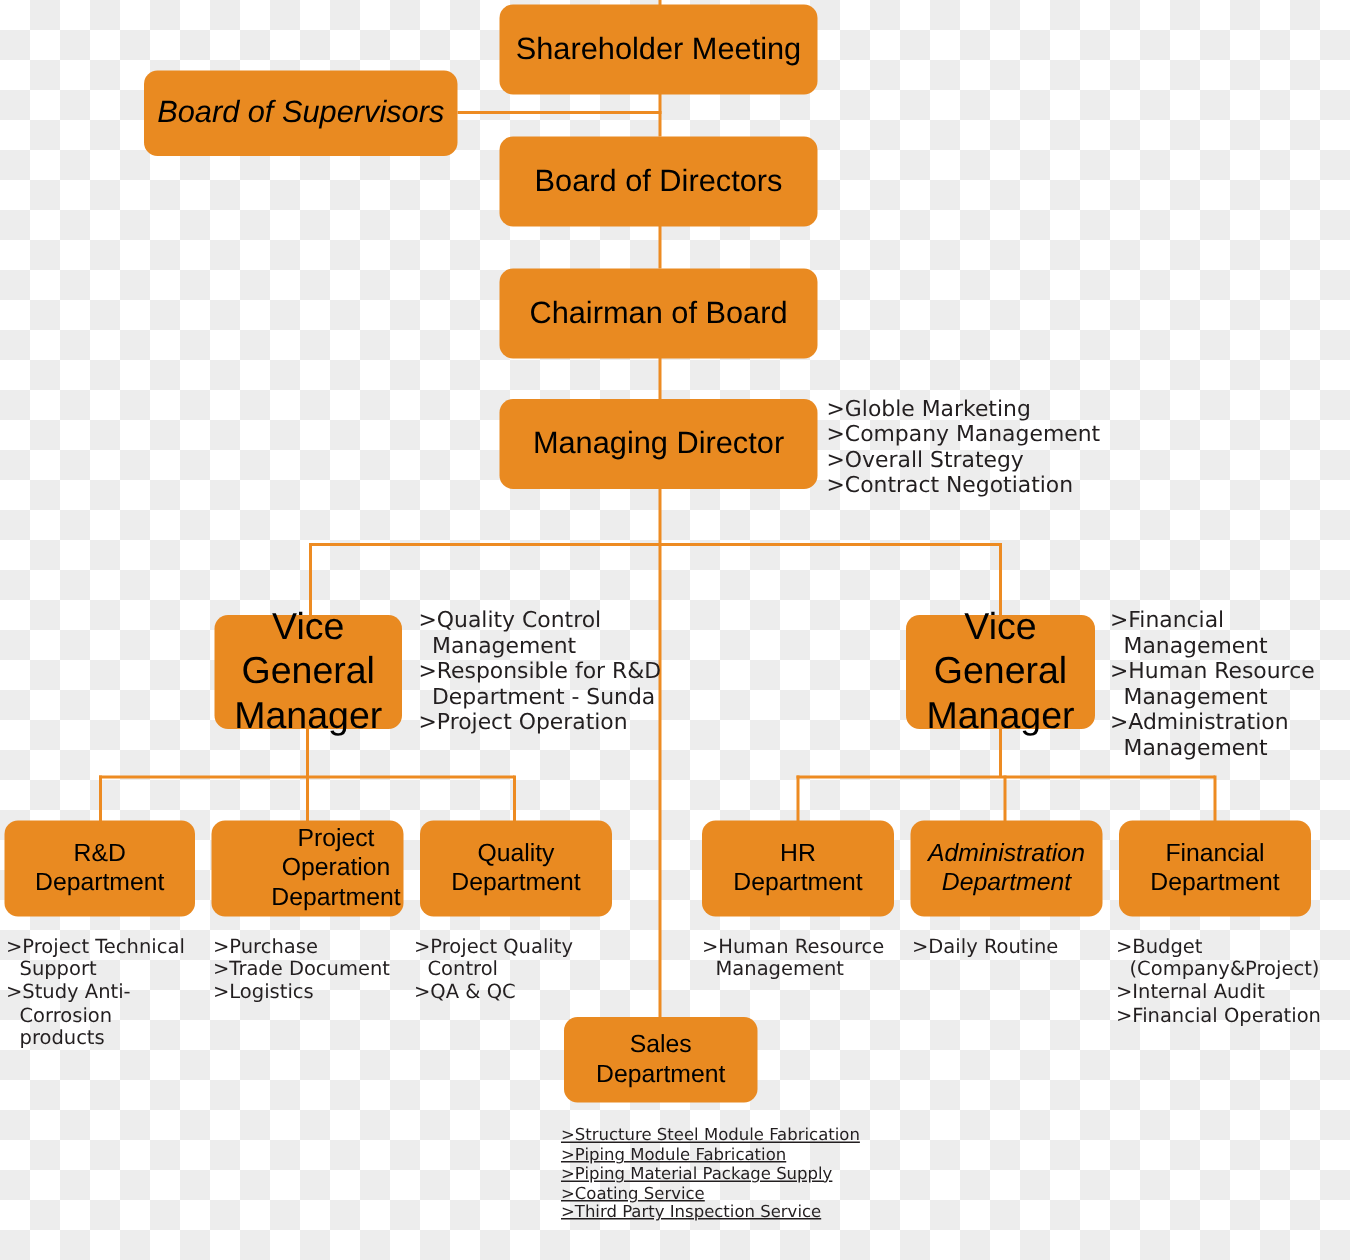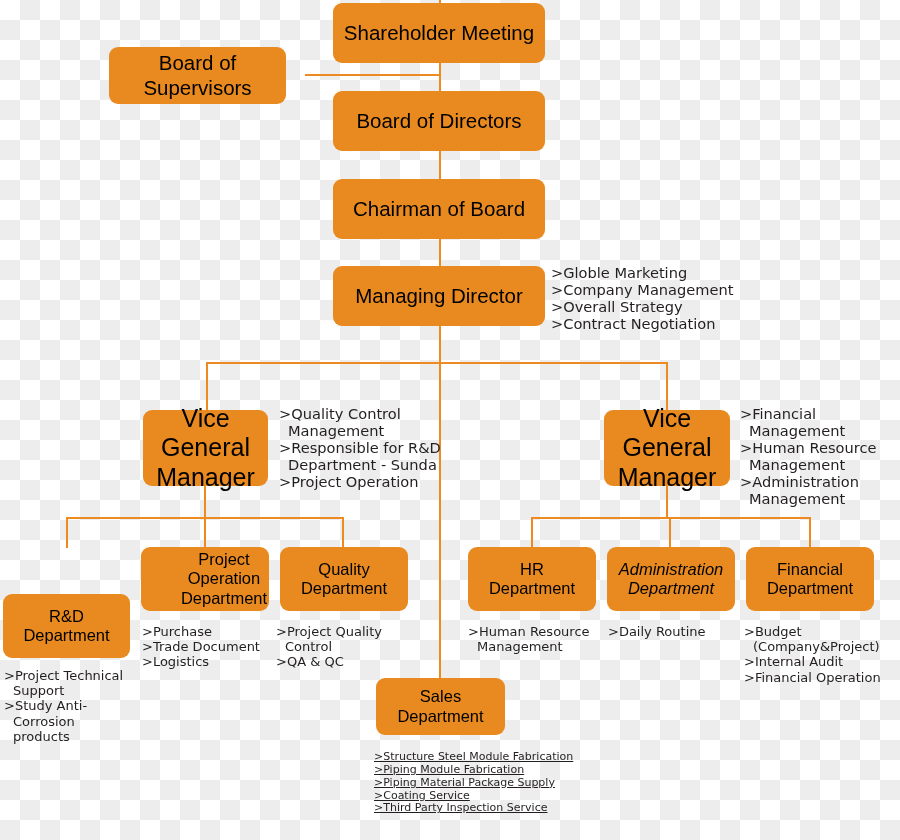--- a/index.html
+++ b/index.html
@@ -92,35 +92,35 @@
   <div class="line v" style="left:342px; top:517px; width:2px; height:31px;"></div>
 
   <div class="line v" style="left:666px; top:485px; width:2px; height:33px;"></div>
   <div class="line h" style="left:531px; top:517px; width:279px; height:2px;"></div>
   <div class="line v" style="left:531px; top:517px; width:2px; height:31px;"></div>
   <div class="line v" style="left:669px; top:517px; width:2px; height:31px;"></div>
   <div class="line v" style="left:809px; top:517px; width:2px; height:31px;"></div>
 
   <div class="box box-lg" style="left:333px; top:3px; width:212px; height:60px;">Shareholder Meeting</div>
 
-  <div class="box box-lg" style="left:109px; top:47px; width:177px; height:57px;">Board of Supervisors</div>
+  <div class="box box-lg" style="left:96px; top:47px; width:209px; height:57px;font-style:italic;">Board of Supervisors</div>
 
   <div class="box box-lg" style="left:333px; top:91px; width:212px; height:60px;">Board of Directors</div>
 
   <div class="box box-lg" style="left:333px; top:179px; width:212px; height:60px;">Chairman of Board</div>
 
   <div class="box box-lg" style="left:333px; top:266px; width:212px; height:60px;">Managing Director</div>
 
   <div class="box box-md" style="left:143px; top:410px; width:125px; height:76px; white-space:pre-line;">Vice General
 Manager</div>
 
   <div class="box box-md" style="left:604px; top:410px; width:126px; height:76px; white-space:pre-line;">Vice General
 Manager</div>
 
-  <div class="box box-sm" style="left:3px; top:547px; width:127px; height:64px; white-space:pre-line;margin-top:47px;">R&amp;D
+  <div class="box box-sm" style="left:3px; top:547px; width:127px; height:64px; white-space:pre-line;">R&amp;D
 Department</div>
 
   <div class="box box-sm" style="left:141px; top:547px; width:128px; height:64px; white-space:pre-line;padding-left:44px;">Project Operation
 Department</div>
 
   <div class="box box-sm" style="left:280px; top:547px; width:128px; height:64px; white-space:pre-line;">Quality
 Department</div>
 
   <div class="box box-sm" style="left:468px; top:547px; width:128px; height:64px; white-space:pre-line;">HR
 Department</div>
@@ -150,21 +150,21 @@
   </div>
 
   <div class="bullets b15" style="left:740px; top:405px; width:175px;">
     <span class="bl">&gt;Financial Management</span>
     <span class="bl">&gt;Human Resource
 Management</span>
     <span class="bl">&gt;Administration
 Management</span>
   </div>
 
-  <div class="bullets b13" style="left:4px; top:624px; width:140px;margin-top:44px;">
+  <div class="bullets b13" style="left:4px; top:624px; width:140px;">
     <span class="bl">&gt;Project Technical
 Support</span>
     <span class="bl">&gt;Study Anti-Corrosion
 products</span>
   </div>
 
   <div class="bullets b13" style="left:142px; top:624px; width:135px;">
     <span class="bl">&gt;Purchase</span>
     <span class="bl">&gt;Trade Document</span>
     <span class="bl">&gt;Logistics</span>

